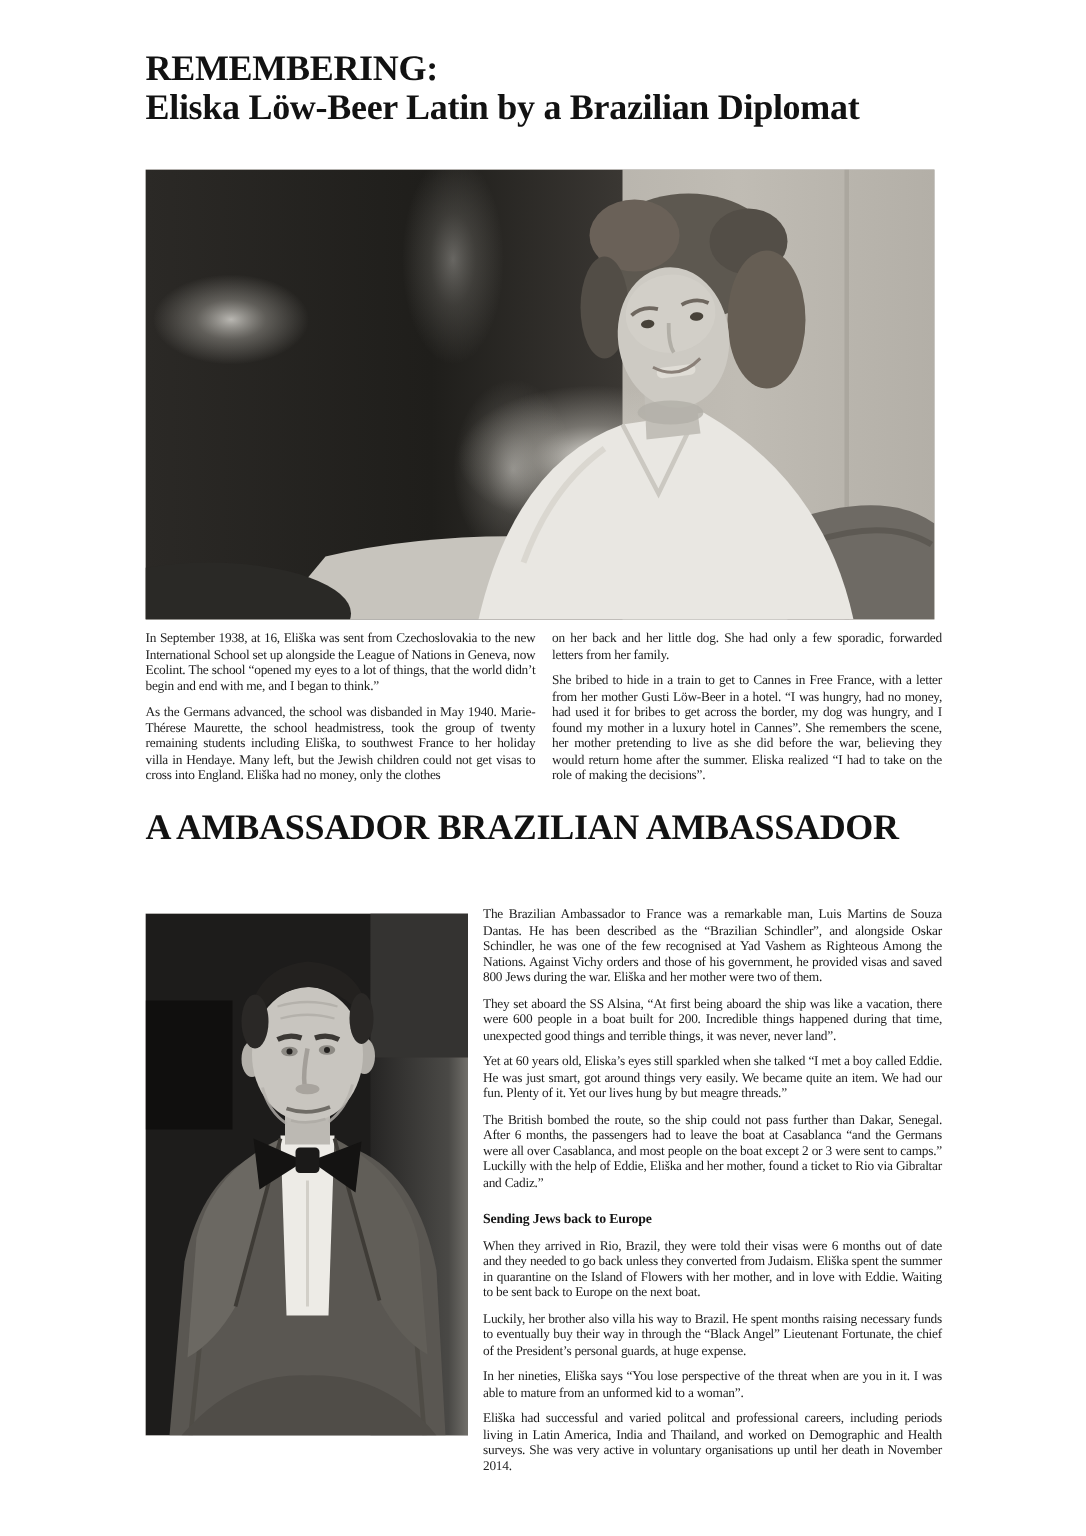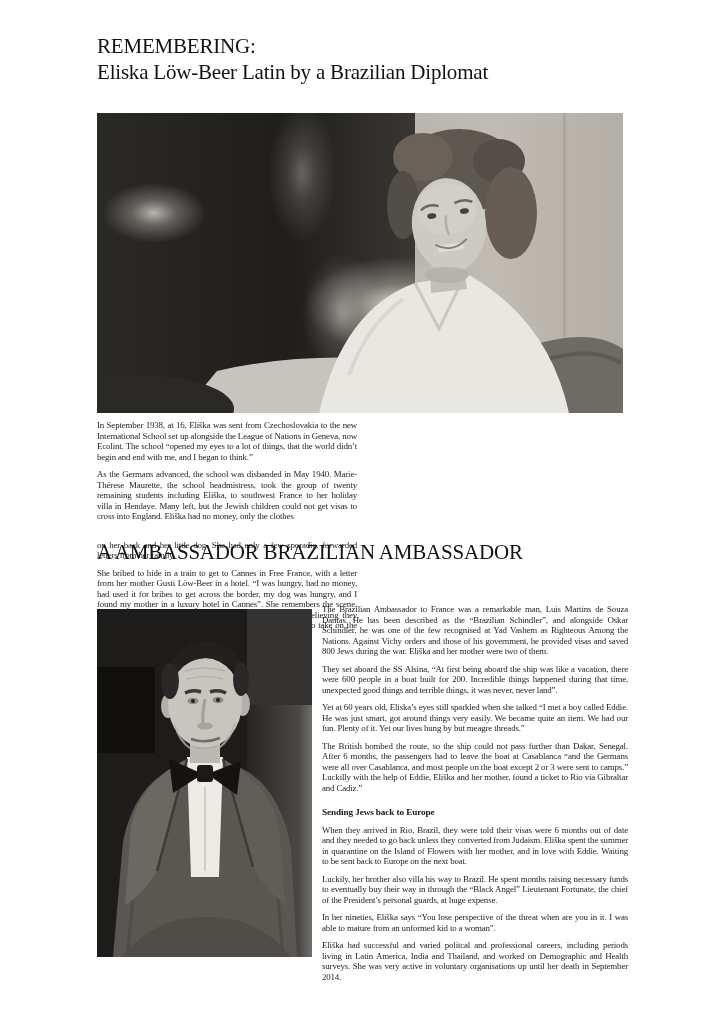--- a/index.html
+++ b/index.html
@@ -3,31 +3,31 @@
 <meta charset="utf-8">
 <style>
   html,body{margin:0;padding:0;background:#e8e8e8;}
   .page{
     position:relative;width:724px;height:1024px;margin:0 auto;
     background:#ffffff;overflow:hidden;
     font-family:"Liberation Serif",serif;color:#1c1c1c;
   }
   .headline{
     position:absolute;left:97px;margin:0;
-    font-family:"Liberation Serif",serif;font-weight:normal;
-    font-size:21px;line-height:26px;letter-spacing:-0.2px;color:#121212;
+    font-family:"Liberation Serif",serif;font-weight:bold;
+    font-size:24px;line-height:26px;letter-spacing:-0.2px;color:#121212;
   }
   .headline span{display:block;}
   #headline1{top:33px;}
   #headline2{top:539px;}
   .photo{position:absolute;overflow:hidden;background:#9a968f;}
   #photo1{left:97px;top:113px;width:526px;height:300px;}
   #photo2{left:97px;top:609px;width:215px;height:348px;}
   .photo svg{display:block;width:100%;height:100%;}
-  #sec1-text{position:absolute;left:97px;top:420px;width:531px;display:flex;gap:11px;flex-direction:column;}
+  #sec1-text{position:absolute;left:97px;top:420px;width:531px;display:flex;gap:11px;}
   #sec1-text .col{width:260px;}
   #sec2-text{position:absolute;left:322px;top:604px;width:306px;}
   .para{
     margin:0 0 7px 0;
     font-size:8.9px;line-height:10.5px;letter-spacing:-0.15px;
     text-align:justify;text-justify:inter-word;color:#1d1d1d;
   }
   .subhead{
     margin:14px 0 7px 0;
     font-size:9.2px;line-height:10.5px;letter-spacing:-0.1px;
@@ -186,16 +186,16 @@
 
   <div id="sec2-text">
       <p class="para">The Brazilian Ambassador to France was a remarkable man, Luis Martins de Souza Dantas. He has been described as the “Brazilian Schindler”, and alongside Oskar Schindler, he was one of the few recognised at Yad Vashem as Righteous Among the Nations. Against Vichy orders and those of his government, he provided visas and saved 800 Jews during the war. Eliška and her mother were two of them.</p>
       <p class="para">They set aboard the SS Alsina, “At first being aboard the ship was like a vacation, there were 600 people in a boat built for 200. Incredible things happened during that time, unexpected good things and terrible things, it was never, never land”.</p>
       <p class="para">Yet at 60 years old, Eliska’s eyes still sparkled when she talked “I met a boy called Eddie. He was just smart, got around things very easily. We became quite an item. We had our fun. Plenty of it. Yet our lives hung by but meagre threads.”</p>
       <p class="para">The British bombed the route, so the ship could not pass further than Dakar, Senegal. After 6 months, the passengers had to leave the boat at Casablanca “and the Germans were all over Casablanca, and most people on the boat except 2 or 3 were sent to camps.” Luckilly with the help of Eddie, Eliška and her mother, found a ticket to Rio via Gibraltar and Cadiz.”</p>
       <h3 class="subhead">Sending Jews back to Europe</h3>
       <p class="para">When they arrived in Rio, Brazil, they were told their visas were 6 months out of date and they needed to go back unless they converted from Judaism. Eliška spent the summer in quarantine on the Island of Flowers with her mother, and in love with Eddie. Waiting to be sent back to Europe on the next boat.</p>
       <p class="para">Luckily, her brother also villa his way to Brazil. He spent months raising necessary funds to eventually buy their way in through the “Black Angel” Lieutenant Fortunate, the chief of the President’s personal guards, at huge expense.</p>
       <p class="para">In her nineties, Eliška says “You lose perspective of the threat when are you in it. I was able to mature from an unformed kid to a woman”.</p>
-      <p class="para">Eliška had successful and varied politcal and professional careers, including periods living in Latin America, India and Thailand, and worked on Demographic and Health surveys. She was very active in voluntary organisations up until her death in September 2014.</p>
+      <p class="para">Eliška had successful and varied politcal and professional careers, including periods living in Latin America, India and Thailand, and worked on Demographic and Health surveys. She was very active in voluntary organisations up until her death in November 2014.</p>
     </div>
 
 </div>
 
 </body></html>

